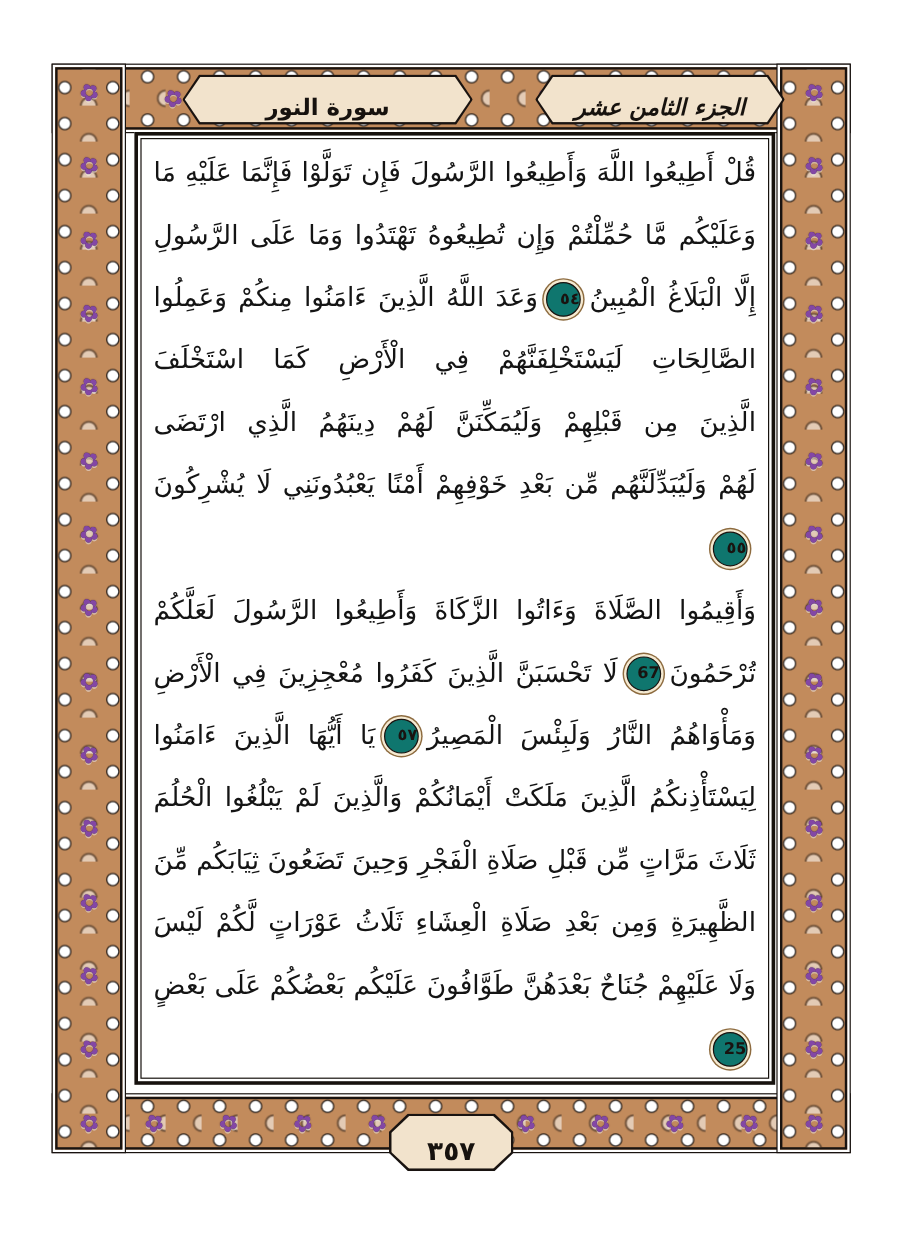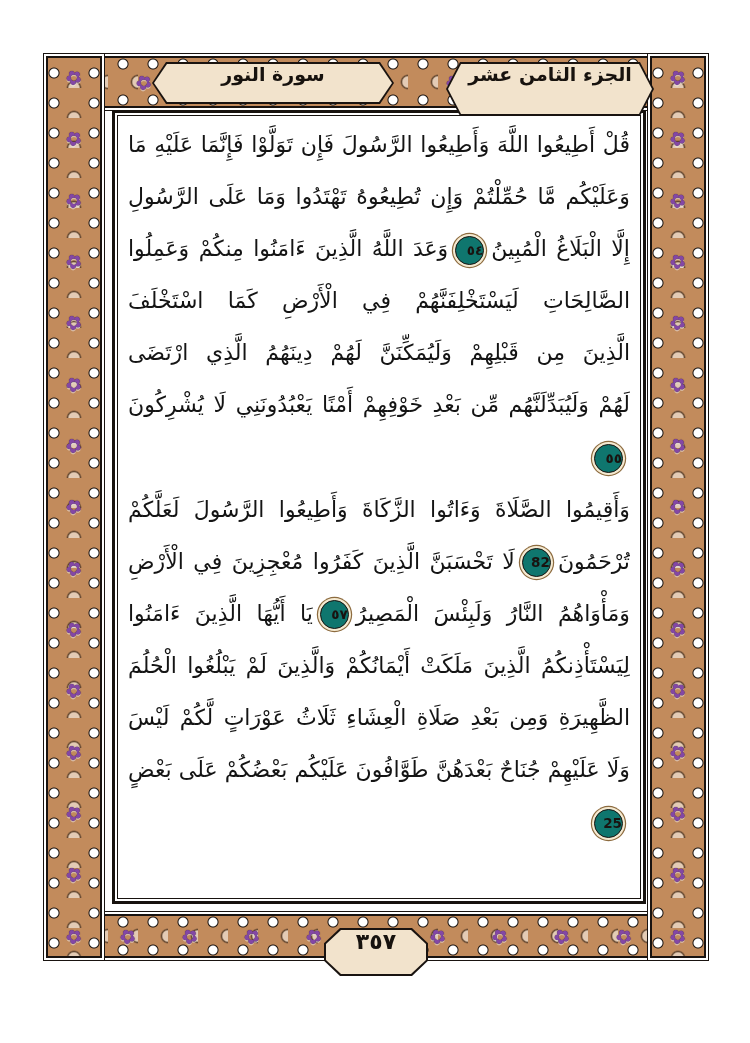--- a/index.html
+++ b/index.html
@@ -47,27 +47,27 @@
   }
   
   .cartouche{position:absolute;z-index:5;}
   .cartouche .shell{
     position:absolute;inset:0;background:#191310;
     clip-path:polygon(14px 0%,calc(100% - 14px) 0%,100% 50%,calc(100% - 14px) 100%,14px 100%,0% 50%);
   }
   .cartouche .face{
     position:absolute;inset:2px;background:#f2e3cc;
     clip-path:polygon(13px 0%,calc(100% - 13px) 0%,100% 50%,calc(100% - 13px) 100%,13px 100%,0% 50%);
-    display:flex;align-items:flex-start;justify-content:center;
+    display:flex;align-items:flex-end;justify-content:center;
   }
   .cartouche .label{
     font-size:19px;font-weight:bold;letter-spacing:0;direction:rtl;
     color:#17120e;transform:translateY(-1px);
   }
-  .cart-juz{top:6px;right:52px;width:208px;height:54px;}
+  .cart-juz{top:6px;right:52px;width:208px;height:42px;font-style:italic;}
   .cart-surah{top:6px;left:106px;width:242px;height:42px;}
   
   .cart-pagenum{left:50%;transform:translateX(-50%);bottom:-18px;width:104px;height:48px;}
   .cart-pagenum .shell{clip-path:polygon(16px 0%,calc(100% - 16px) 0%,100% 32%,100% 68%,calc(100% - 16px) 100%,16px 100%,0% 68%,0% 32%);}
   .cart-pagenum .face{clip-path:polygon(15px 0%,calc(100% - 15px) 0%,100% 32%,100% 68%,calc(100% - 15px) 100%,15px 100%,0% 68%,0% 32%);}
   .cart-pagenum .label{font-size:22px;font-weight:bold;}
   
   .text-box{
     position:absolute;left:66px;top:54px;width:534px;height:794px;
     background:#ffffff;border:3px solid #17120e;box-sizing:border-box;z-index:4;
@@ -179,23 +179,24 @@
     <div class="text-box">
       <div class="lines">
           <div class="line"><span class="t">قُلْ أَطِيعُوا اللَّهَ وَأَطِيعُوا الرَّسُولَ فَإِن تَوَلَّوْا فَإِنَّمَا عَلَيْهِ مَا حُمِّلَ</span></div>
           <div class="line"><span class="t">وَعَلَيْكُم مَّا حُمِّلْتُمْ وَإِن تُطِيعُوهُ تَهْتَدُوا وَمَا عَلَى الرَّسُولِ</span></div>
           <div class="line"><span class="t">إِلَّا الْبَلَاغُ الْمُبِينُ</span><span class="ayah"><span class="ayah-num">٥٤</span></span><span class="t">وَعَدَ اللَّهُ الَّذِينَ ءَامَنُوا مِنكُمْ وَعَمِلُوا</span></div>
           <div class="line"><span class="t">الصَّالِحَاتِ لَيَسْتَخْلِفَنَّهُمْ فِي الْأَرْضِ كَمَا اسْتَخْلَفَ</span></div>
           <div class="line"><span class="t">الَّذِينَ مِن قَبْلِهِمْ وَلَيُمَكِّنَنَّ لَهُمْ دِينَهُمُ الَّذِي ارْتَضَى</span></div>
           <div class="line"><span class="t">لَهُمْ وَلَيُبَدِّلَنَّهُم مِّن بَعْدِ خَوْفِهِمْ أَمْنًا يَعْبُدُونَنِي لَا يُشْرِكُونَ</span></div>
           <div class="line"><span class="ayah"><span class="ayah-num">٥٥</span></span></div>
           <div class="line"><span class="t">وَأَقِيمُوا الصَّلَاةَ وَءَاتُوا الزَّكَاةَ وَأَطِيعُوا الرَّسُولَ لَعَلَّكُمْ</span></div>
-          <div class="line"><span class="t">تُرْحَمُونَ</span><span class="ayah"><span class="ayah-num">82</span></span><span class="t">لَا تَحْسَبَنَّ الَّذِينَ كَفَرُوا مُعْجِزِينَ فِي الْأَرْضِ</span></div>
+          <div class="line"><span class="t">تُرْحَمُونَ</span><span class="ayah"><span class="ayah-num">67</span></span><span class="t">لَا تَحْسَبَنَّ الَّذِينَ كَفَرُوا مُعْجِزِينَ فِي الْأَرْضِ</span></div>
           <div class="line"><span class="t">وَمَأْوَاهُمُ النَّارُ وَلَبِئْسَ الْمَصِيرُ</span><span class="ayah"><span class="ayah-num">٥٧</span></span><span class="t">يَا أَيُّهَا الَّذِينَ ءَامَنُوا</span></div>
           <div class="line"><span class="t">لِيَسْتَأْذِنكُمُ الَّذِينَ مَلَكَتْ أَيْمَانُكُمْ وَالَّذِينَ لَمْ يَبْلُغُوا الْحُلُمَ مِنكُمْ</span></div>
+          <div class="line"><span class="t">ثَلَاثَ مَرَّاتٍ مِّن قَبْلِ صَلَاةِ الْفَجْرِ وَحِينَ تَضَعُونَ ثِيَابَكُم مِّنَ</span></div>
           <div class="line"><span class="t">الظَّهِيرَةِ وَمِن بَعْدِ صَلَاةِ الْعِشَاءِ ثَلَاثُ عَوْرَاتٍ لَّكُمْ لَيْسَ عَلَيْكُمْ</span></div>
           <div class="line"><span class="t">وَلَا عَلَيْهِمْ جُنَاحٌ بَعْدَهُنَّ طَوَّافُونَ عَلَيْكُم بَعْضُكُمْ عَلَى بَعْضٍ</span></div>
           <div class="line"><span class="ayah"><span class="ayah-num">25</span></span></div>
         </div>
     </div>
 
     <div class="cartouche cart-pagenum">
       <div class="shell"></div>
       <div class="face">
         <span class="label">٣٥٧</span>

